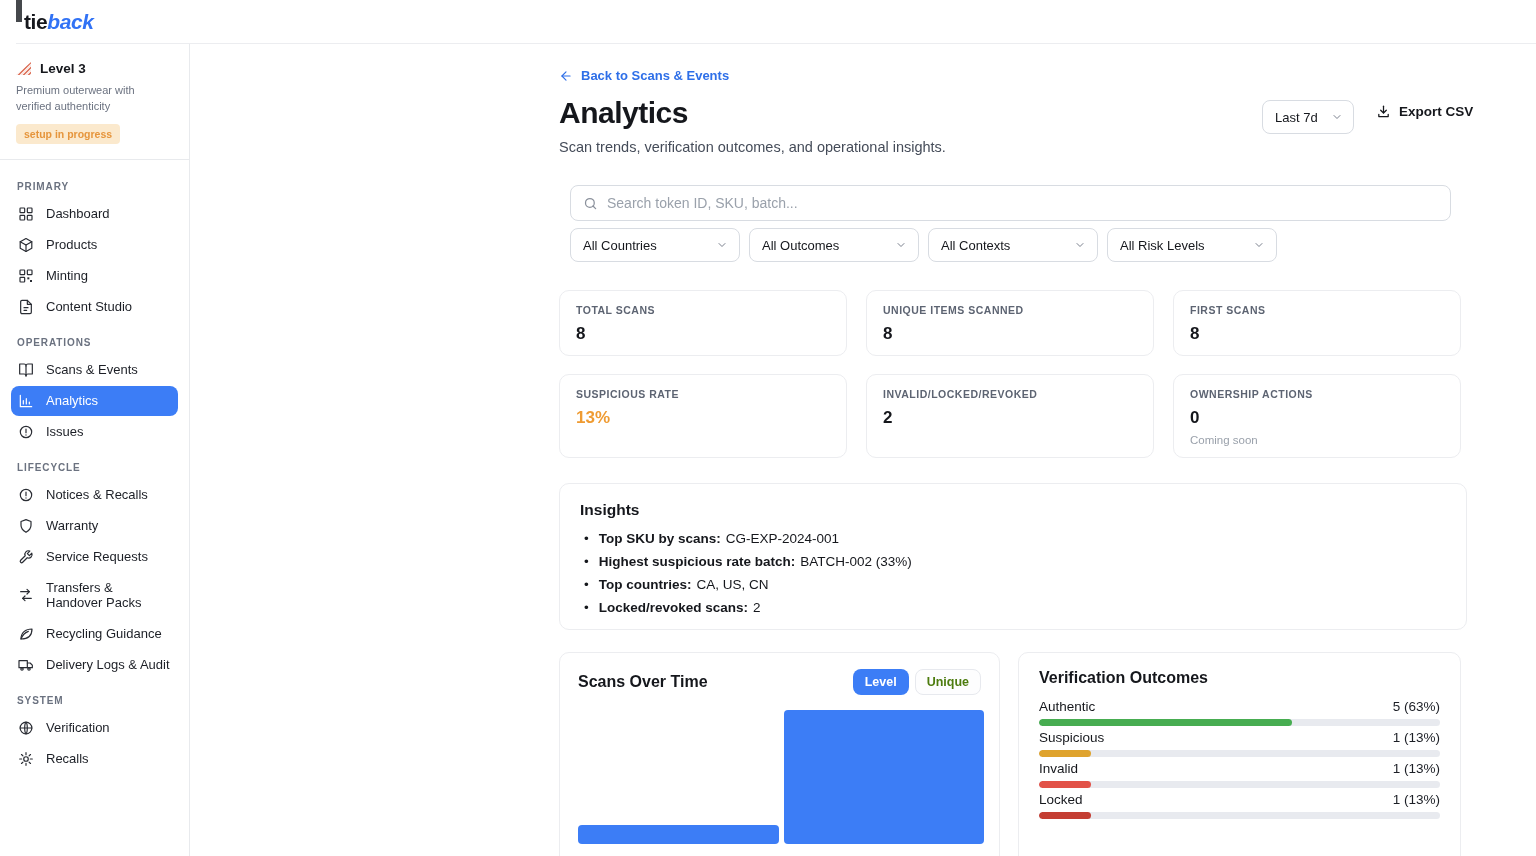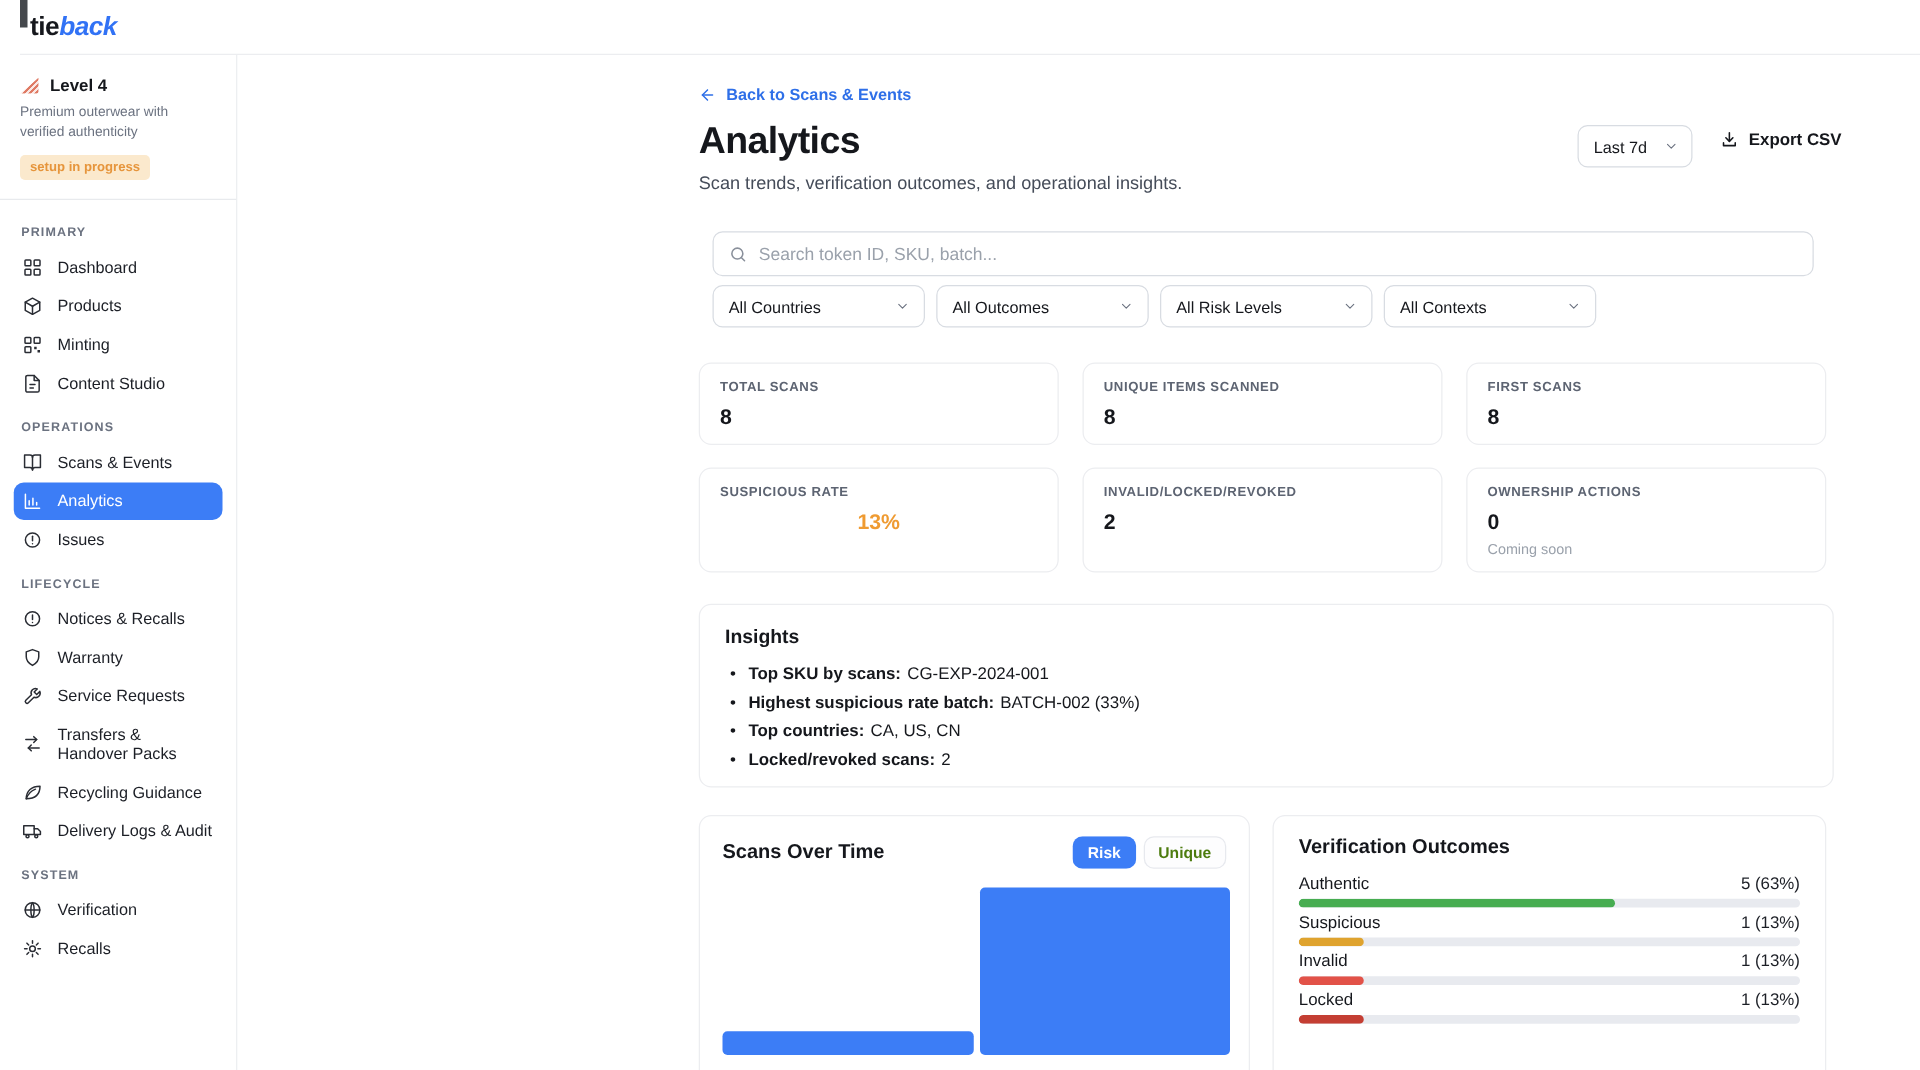--- a/index.html
+++ b/index.html
@@ -120,21 +120,21 @@
   <div class="corner-artifact"></div>
   <div class="logo">
     <span class="tie">tie</span><span class="back">back</span>
   </div>
 </div>
 
 <div class="sidebar">
   <div class="level-block">
     <div class="level-head">
       <div class="level-icon"></div>
-      <div class="level-title">Level 4</div>
+      <div class="level-title">Level 3</div>
     </div>
     <div class="level-desc">Premium outerwear with verified authenticity</div>
     <span class="level-badge">setup in progress</span>
   </div>
 
   <div class="nav">
     <div class="section-label">PRIMARY</div>
 
     <div class="nav-item">
       <span class="nav-ico">
@@ -339,49 +339,49 @@
           <path d="M6 9l6 6 6-6"></path>
         </svg>
     </div>
     <div class="filter">
       <span>All Outcomes</span>
       <svg viewBox="0 0 24 24">
           <path d="M6 9l6 6 6-6"></path>
         </svg>
     </div>
     <div class="filter">
+      <span>All Contexts</span>
+      <svg viewBox="0 0 24 24">
+          <path d="M6 9l6 6 6-6"></path>
+        </svg>
+    </div>
+    <div class="filter">
       <span>All Risk Levels</span>
       <svg viewBox="0 0 24 24">
           <path d="M6 9l6 6 6-6"></path>
         </svg>
     </div>
-    <div class="filter">
-      <span>All Contexts</span>
-      <svg viewBox="0 0 24 24">
-          <path d="M6 9l6 6 6-6"></path>
-        </svg>
-    </div>
   </div>
 
   <div class="stats-grid">
     <div class="stat-card">
       <div class="stat-label">TOTAL SCANS</div>
       <div class="stat-value">8</div>
     </div>
     <div class="stat-card">
       <div class="stat-label">UNIQUE ITEMS SCANNED</div>
       <div class="stat-value">8</div>
     </div>
     <div class="stat-card">
       <div class="stat-label">FIRST SCANS</div>
       <div class="stat-value">8</div>
     </div>
     <div class="stat-card">
       <div class="stat-label">SUSPICIOUS RATE</div>
-      <div class="stat-value" style="color: rgb(239, 155, 50); text-align: center;">13%</div>
+      <div class="stat-value" style="color: rgb(239, 155, 50);">13%</div>
     </div>
     <div class="stat-card">
       <div class="stat-label">INVALID/LOCKED/REVOKED</div>
       <div class="stat-value">2</div>
     </div>
     <div class="stat-card">
       <div class="stat-label">OWNERSHIP ACTIONS</div>
       <div class="stat-value">0</div>
       <div class="stat-note">Coming soon</div>
     </div>
@@ -406,21 +406,21 @@
           <b>Locked/revoked scans:</b>
           <span>2</span>
         </li>
     </ul>
   </div>
 
   <div class="chart-card left">
     <div class="chart-head">
       <div class="chart-title">Scans Over Time</div>
       <div class="toggle-group">
-        <button class="pill active">Risk</button>
+        <button class="pill active">Level</button>
         <button class="pill inactive">Unique</button>
       </div>
     </div>
     <div class="bars">
       <div class="bar" style="height: 14.3%; background-color: rgb(60, 125, 246);"></div>
       <div class="bar" style="height: 100%; background-color: rgb(60, 125, 246);"></div>
     </div>
   </div>
 
   <div class="chart-card right">

